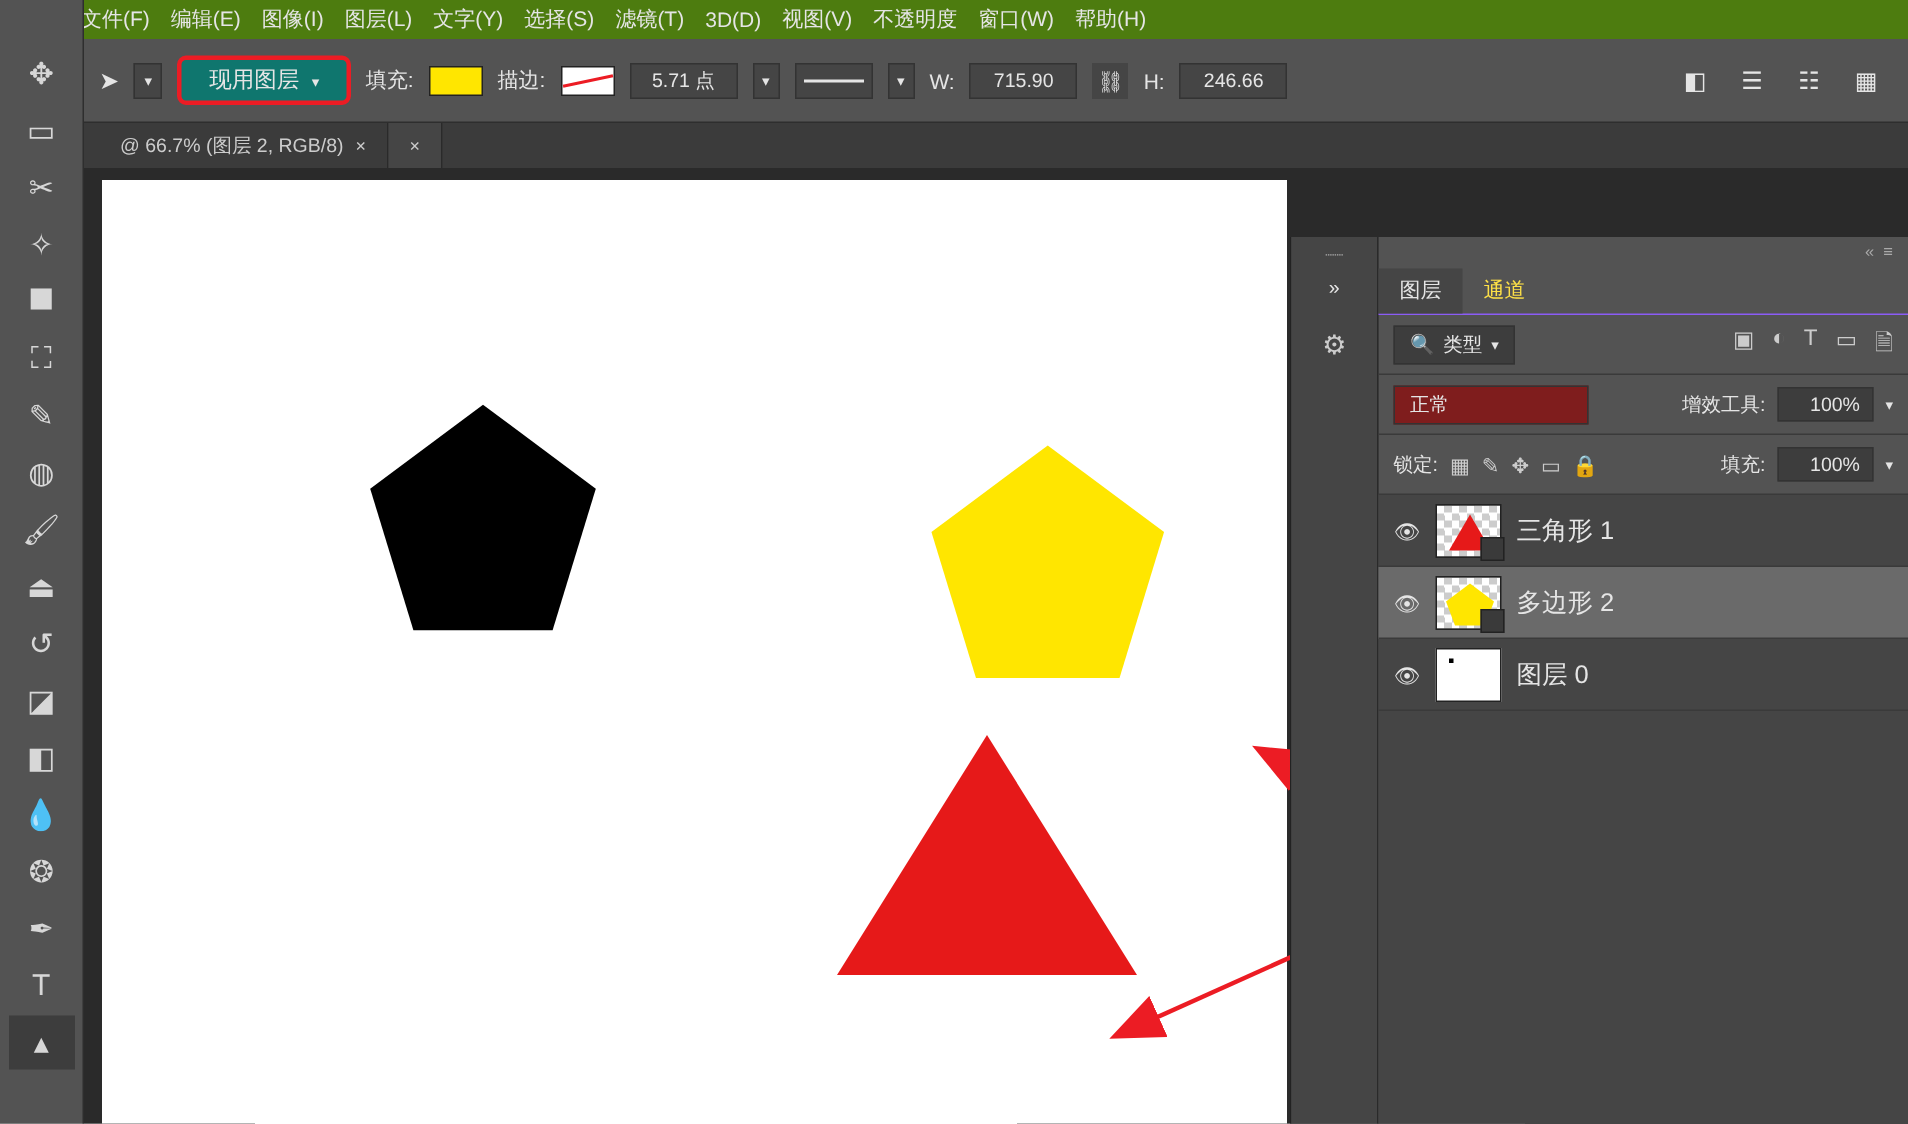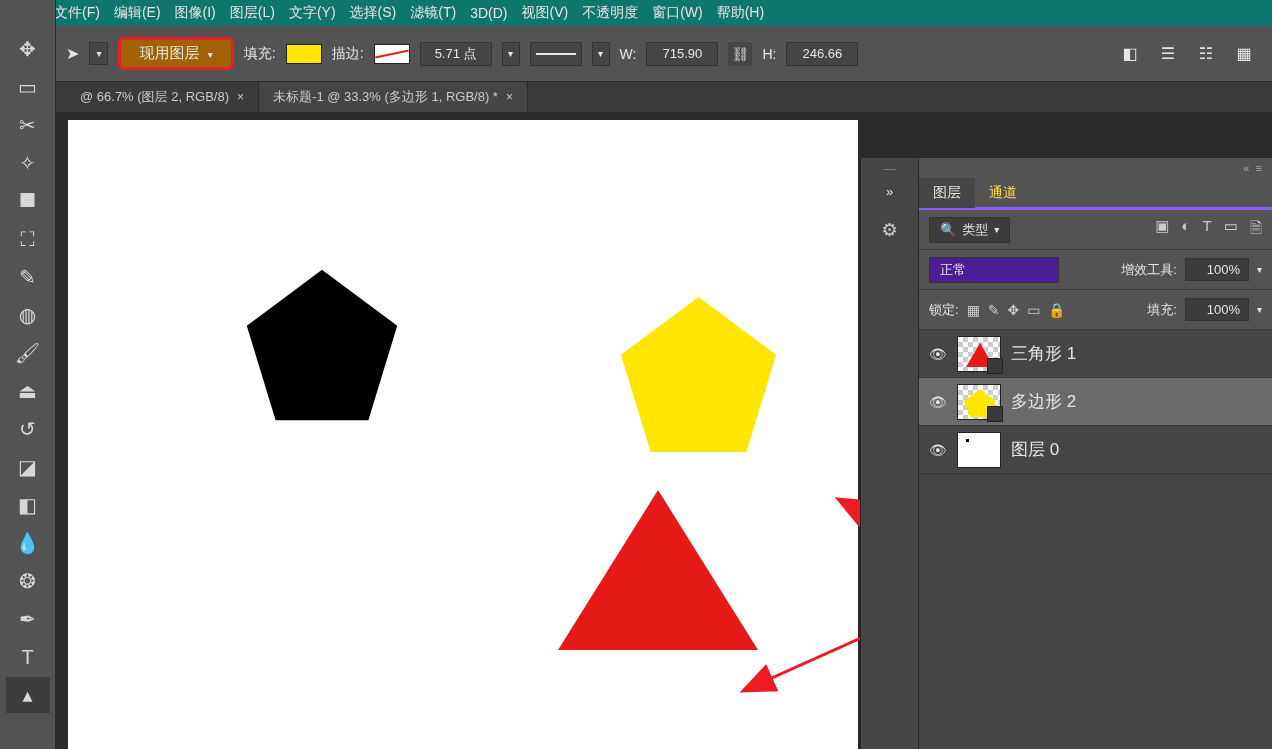--- a/index.html
+++ b/index.html
@@ -1,20 +1,20 @@
 <!DOCTYPE html>
 <html><head>
 <meta charset="utf-8">
 <style>
   * { box-sizing: border-box; margin: 0; padding: 0; font-family: "Microsoft YaHei", sans-serif; }
   body { width: 1272px; height: 749px; background: #535353; color: #e5e5e5; font-size: 13px; overflow: hidden; }
-  .menubar { height: 26px; background: #0f766e; display: flex; align-items: center; padding-left: 48px; gap: 2px; }
+  .menubar { height: 26px; background: #4d7c0f; display: flex; align-items: center; padding-left: 48px; gap: 2px; }
   .menubar span { padding: 2px 6px; cursor: default; font-size: 14px; }
   .optbar { height: 56px; background: #535353; display: flex; align-items: center; padding-left: 66px; gap: 10px; border-bottom: 1px solid #2e2e2e; }
-  .highlighted-box { border: 3px solid #ec1c24; border-radius: 6px; background: #a16207; padding: 4px 18px; font-size: 15px; }
+  .highlighted-box { border: 3px solid #ec1c24; border-radius: 6px; background: #0f766e; padding: 4px 18px; font-size: 15px; }
   .swatch { width: 36px; height: 20px; border: 1px solid #222; display: inline-block; }
   .fill-y { background: #ffe600; }
   .stroke-none { background: #fff; position: relative; }
   .stroke-none::after { content:""; position:absolute; left:0; top:50%; width:100%; height:2px; background:#ec1c24; transform:translateY(-50%) rotate(-12deg); }
   .num-field { background: #454545; width: 72px; height: 24px; display:inline-flex; align-items:center; justify-content:center; border:1px solid #333; }
   .dropdown-arrow { width:18px;height:24px;background:#454545;border:1px solid #333;display:inline-flex;align-items:center;justify-content:center;font-size:10px;}
   .stroke-preview { width:52px;height:24px;background:#454545;border:1px solid #333;display:inline-flex;align-items:center;justify-content:center;}
   .stroke-preview::before{content:"";width:40px;height:2px;background:#e5e5e5;}
   .link-icon { width:24px;height:24px;background:#454545;display:inline-flex;align-items:center;justify-content:center; font-size:14px;}
   .right-icons { margin-left:auto; display:flex; gap:18px; padding-right:18px;}
@@ -36,27 +36,27 @@
   .pentagon-yellow { position:absolute; left:548px; top:172px; }
   .triangle-red { position:absolute; left:485px; top:370px; }
   
   .panels { position:absolute; right:0; top:158px; width:412px; height:591px; background:#535353; border-left:1px solid #222; display:flex; }
   .panel-dock { width:58px; background:#454545; border-right:1px solid #2a2a2a; display:flex; flex-direction:column; align-items:center; padding-top:6px;}
   .dock-head { height:20px; font-size:10px; color:#aaa;}
   .dock-arrows { font-size:13px;}
   .dock-ico { margin-top:20px; font-size:18px; color:#ccc;}
   .panel-main { flex:1; display:flex; flex-direction:column; }
   .panel-tabs-top { height:20px; display:flex; justify-content:flex-end; align-items:center; padding-right:10px; font-size:11px; color:#aaa;}
-  .panel-tabs { height:32px; display:flex; align-items:center; border-bottom:3px solid #8b5cf6;}
+  .panel-tabs { height:32px; display:flex; align-items:center; border-bottom:1px solid #8b5cf6;}
   .panel-tabs .ptab { padding:6px 14px; color:#fde047; font-size:14px;}
   .panel-tabs .ptab.active { background:#454545; color:#e5e5e5; }
   .filter-row, .blend-row, .lock-row { height:40px; display:flex; align-items:center; gap:8px; padding:0 10px; border-bottom:1px solid #3a3a3a; font-size:13px;}
   .filter-row .sel-kind { background:#3d3d3d; padding:3px 10px; border:1px solid #333; display:flex; align-items:center; gap:6px;}
   .layer-icons { display:flex; gap:12px; margin-left:auto; font-size:15px; color:#ccc;}
-  .blend-row .blend-sel { background:#4c1d95; padding:3px 20px 3px 10px; border:1px solid #333; width:130px;}
+  .blend-row .blend-sel { background:#7f1d1d; padding:3px 20px 3px 10px; border:1px solid #333; width:130px;}
   .opacity-field { background:#3d3d3d; border:1px solid #333; padding:3px 8px; width:64px; text-align:right;}
   .lock-row .ico-small { font-size:14px; color:#ccc;}
   .layers-list { flex:1; background:#454545; }
   .layer-row { height:48px; display:flex; align-items:center; gap:10px; padding:0 10px; border-bottom:1px solid #3a3a3a; }
   .layer-row.selected { background:#6a6a6a; }
   .eye { width:18px; text-align:center; font-size:14px;}
   .thumb-wrap { position:relative; width:44px; height:36px;}
   .thumb { width:44px; height:36px; background:repeating-conic-gradient(#ccc 0 25%, #fff 0 50%) 0 0/10px 10px; border:1px solid #222; position:relative;}
   .thumb .shape-mini { position:absolute; }
   .vector-badge { position:absolute; right:-2px; bottom:-2px; width:16px;height:16px;background:#3a3a3a;border:1px solid #222;}
@@ -135,21 +135,20 @@
     <span class="ico">▦</span>
   </div>
 </div>
 
 <div class="tabs-row">
   <div class="doc-tab">
     <span>@ 66.7% (图层 2, RGB/8)</span>
     <span class="x">×</span>
   </div>
   <div class="doc-tab active">
-    <span>未标题-1 @ 33.3% (多边形 1, RGB/8) *</span>
     <span class="x">×</span>
   </div>
 </div>
 
 <div class="canvas-area">
   <div class="canvas">
     <svg class="pentagon-black" width="160" height="160" viewBox="0 0 100 100">
       <polygon points="50,3 97,38 79,97 21,97 3,38" fill="#000"></polygon>
     </svg>
     <svg class="pentagon-yellow" width="165" height="165" viewBox="0 0 100 100">

